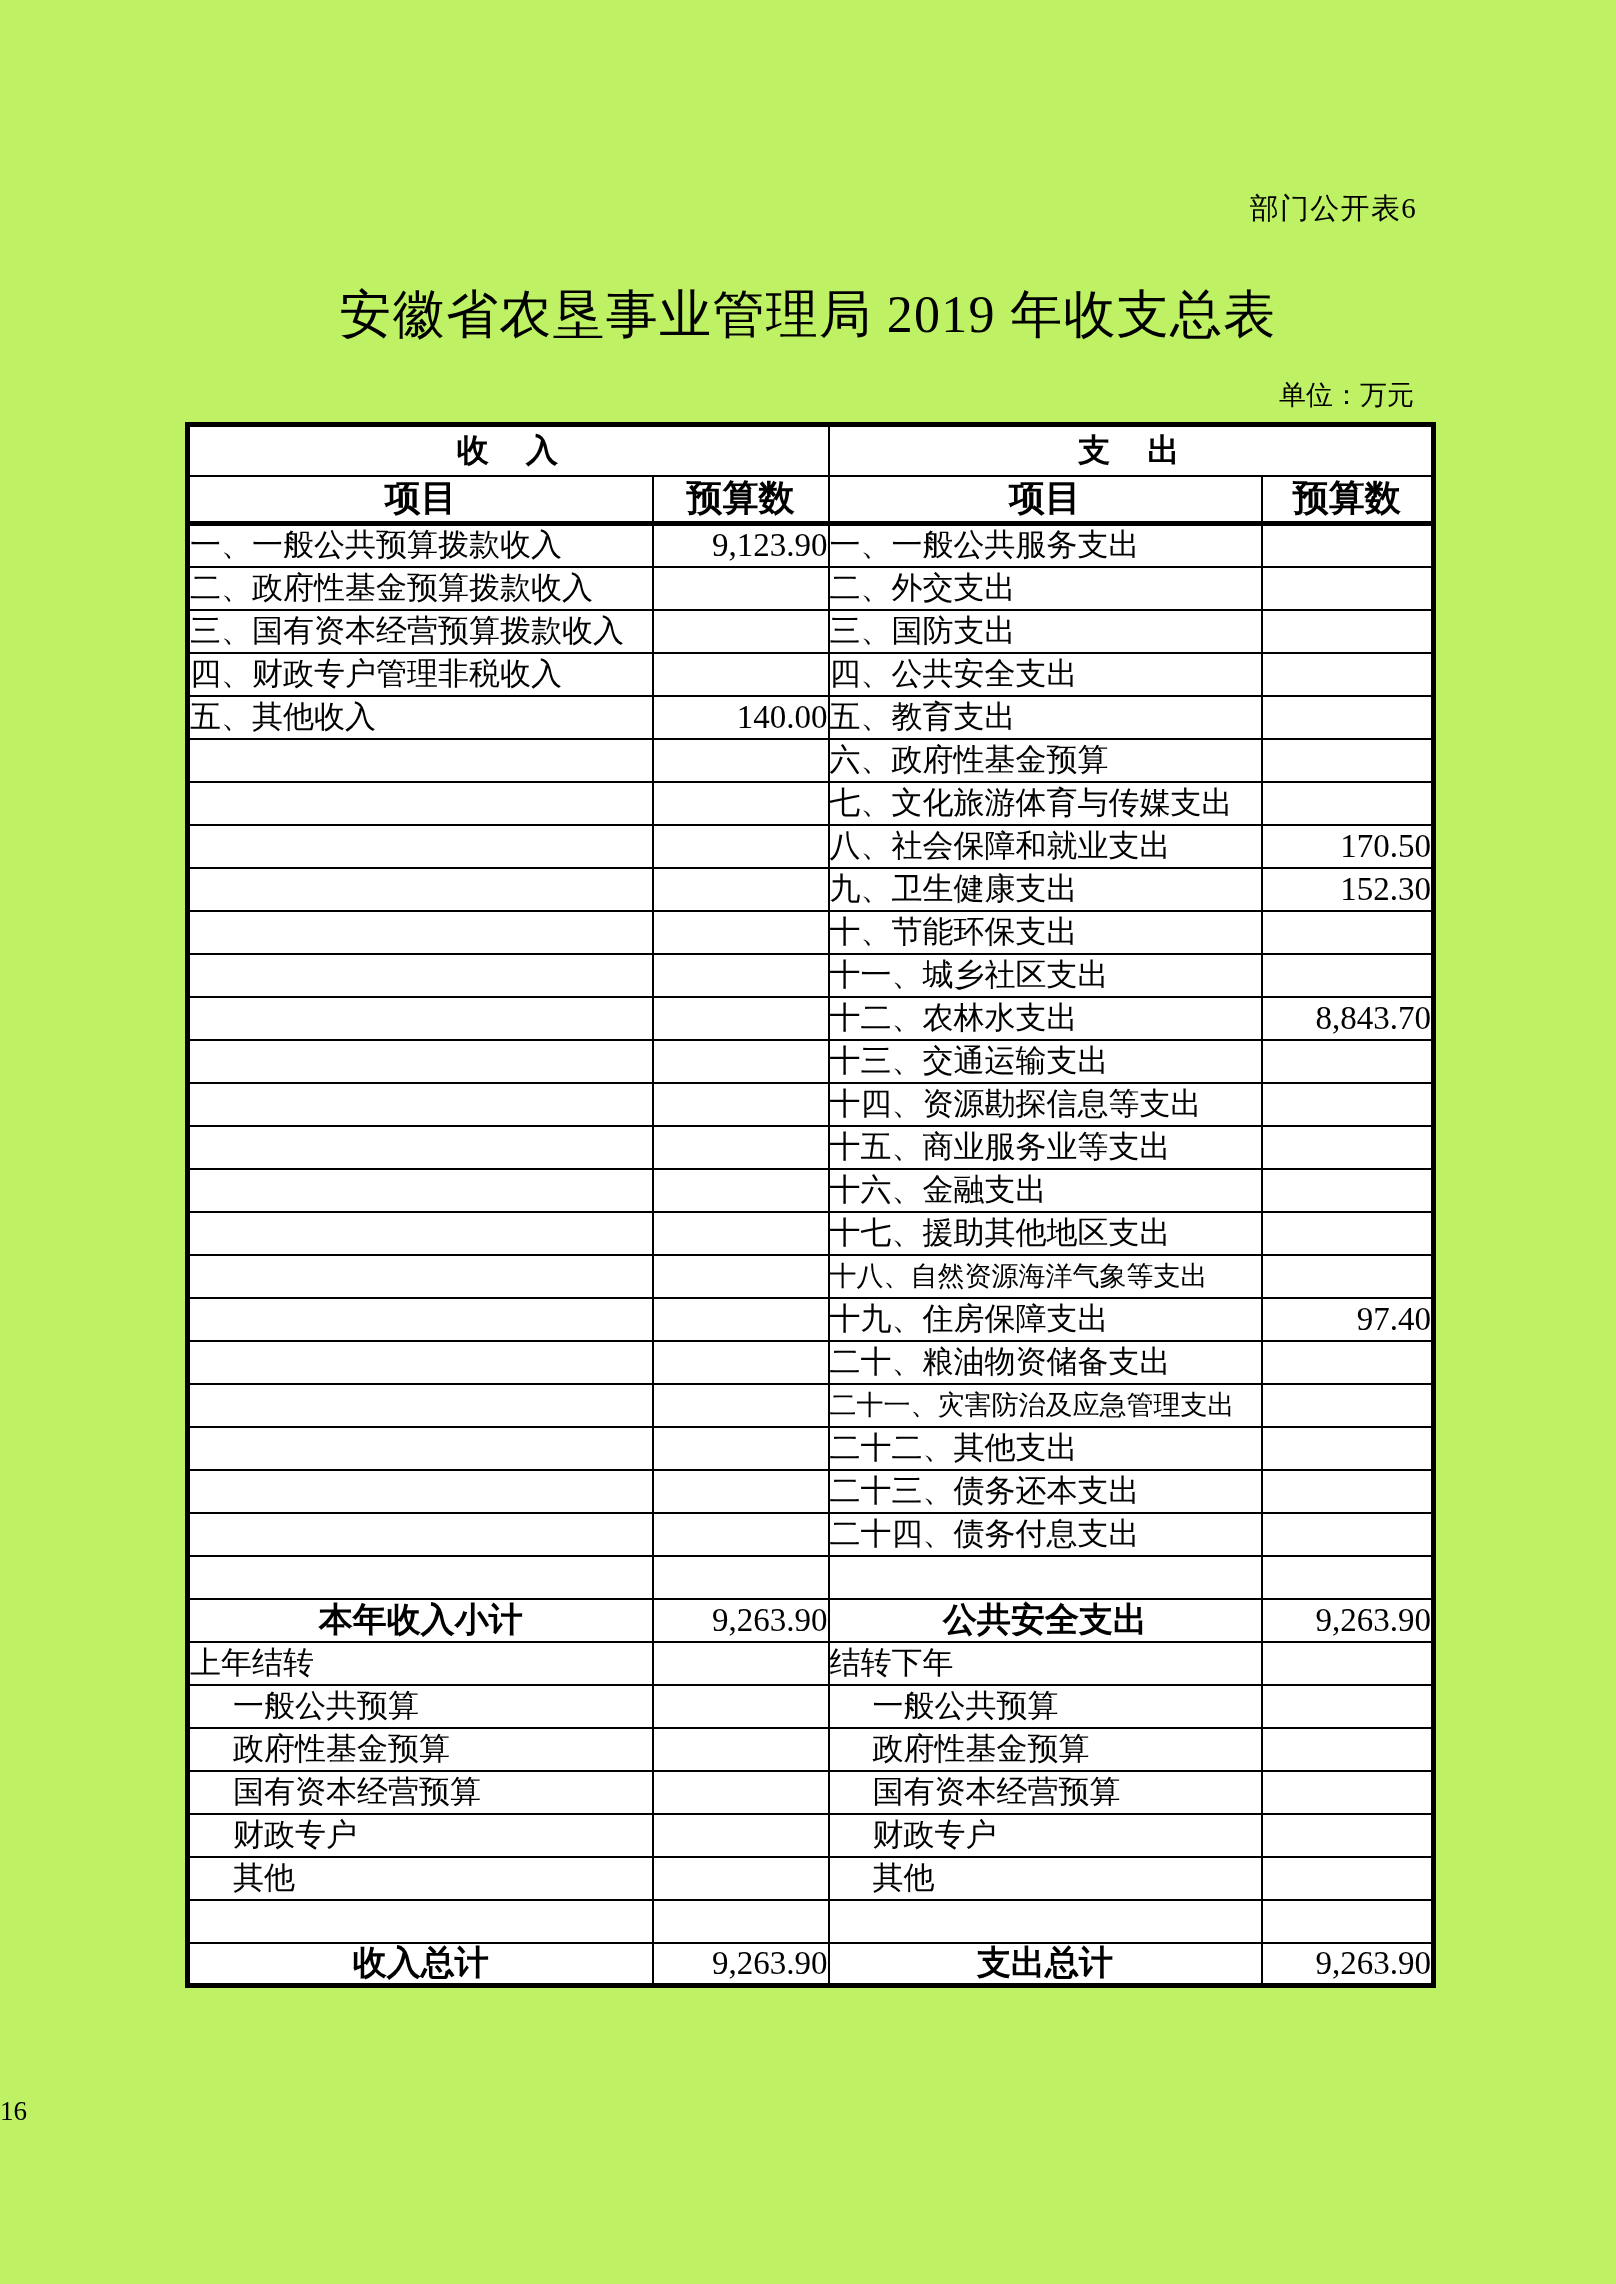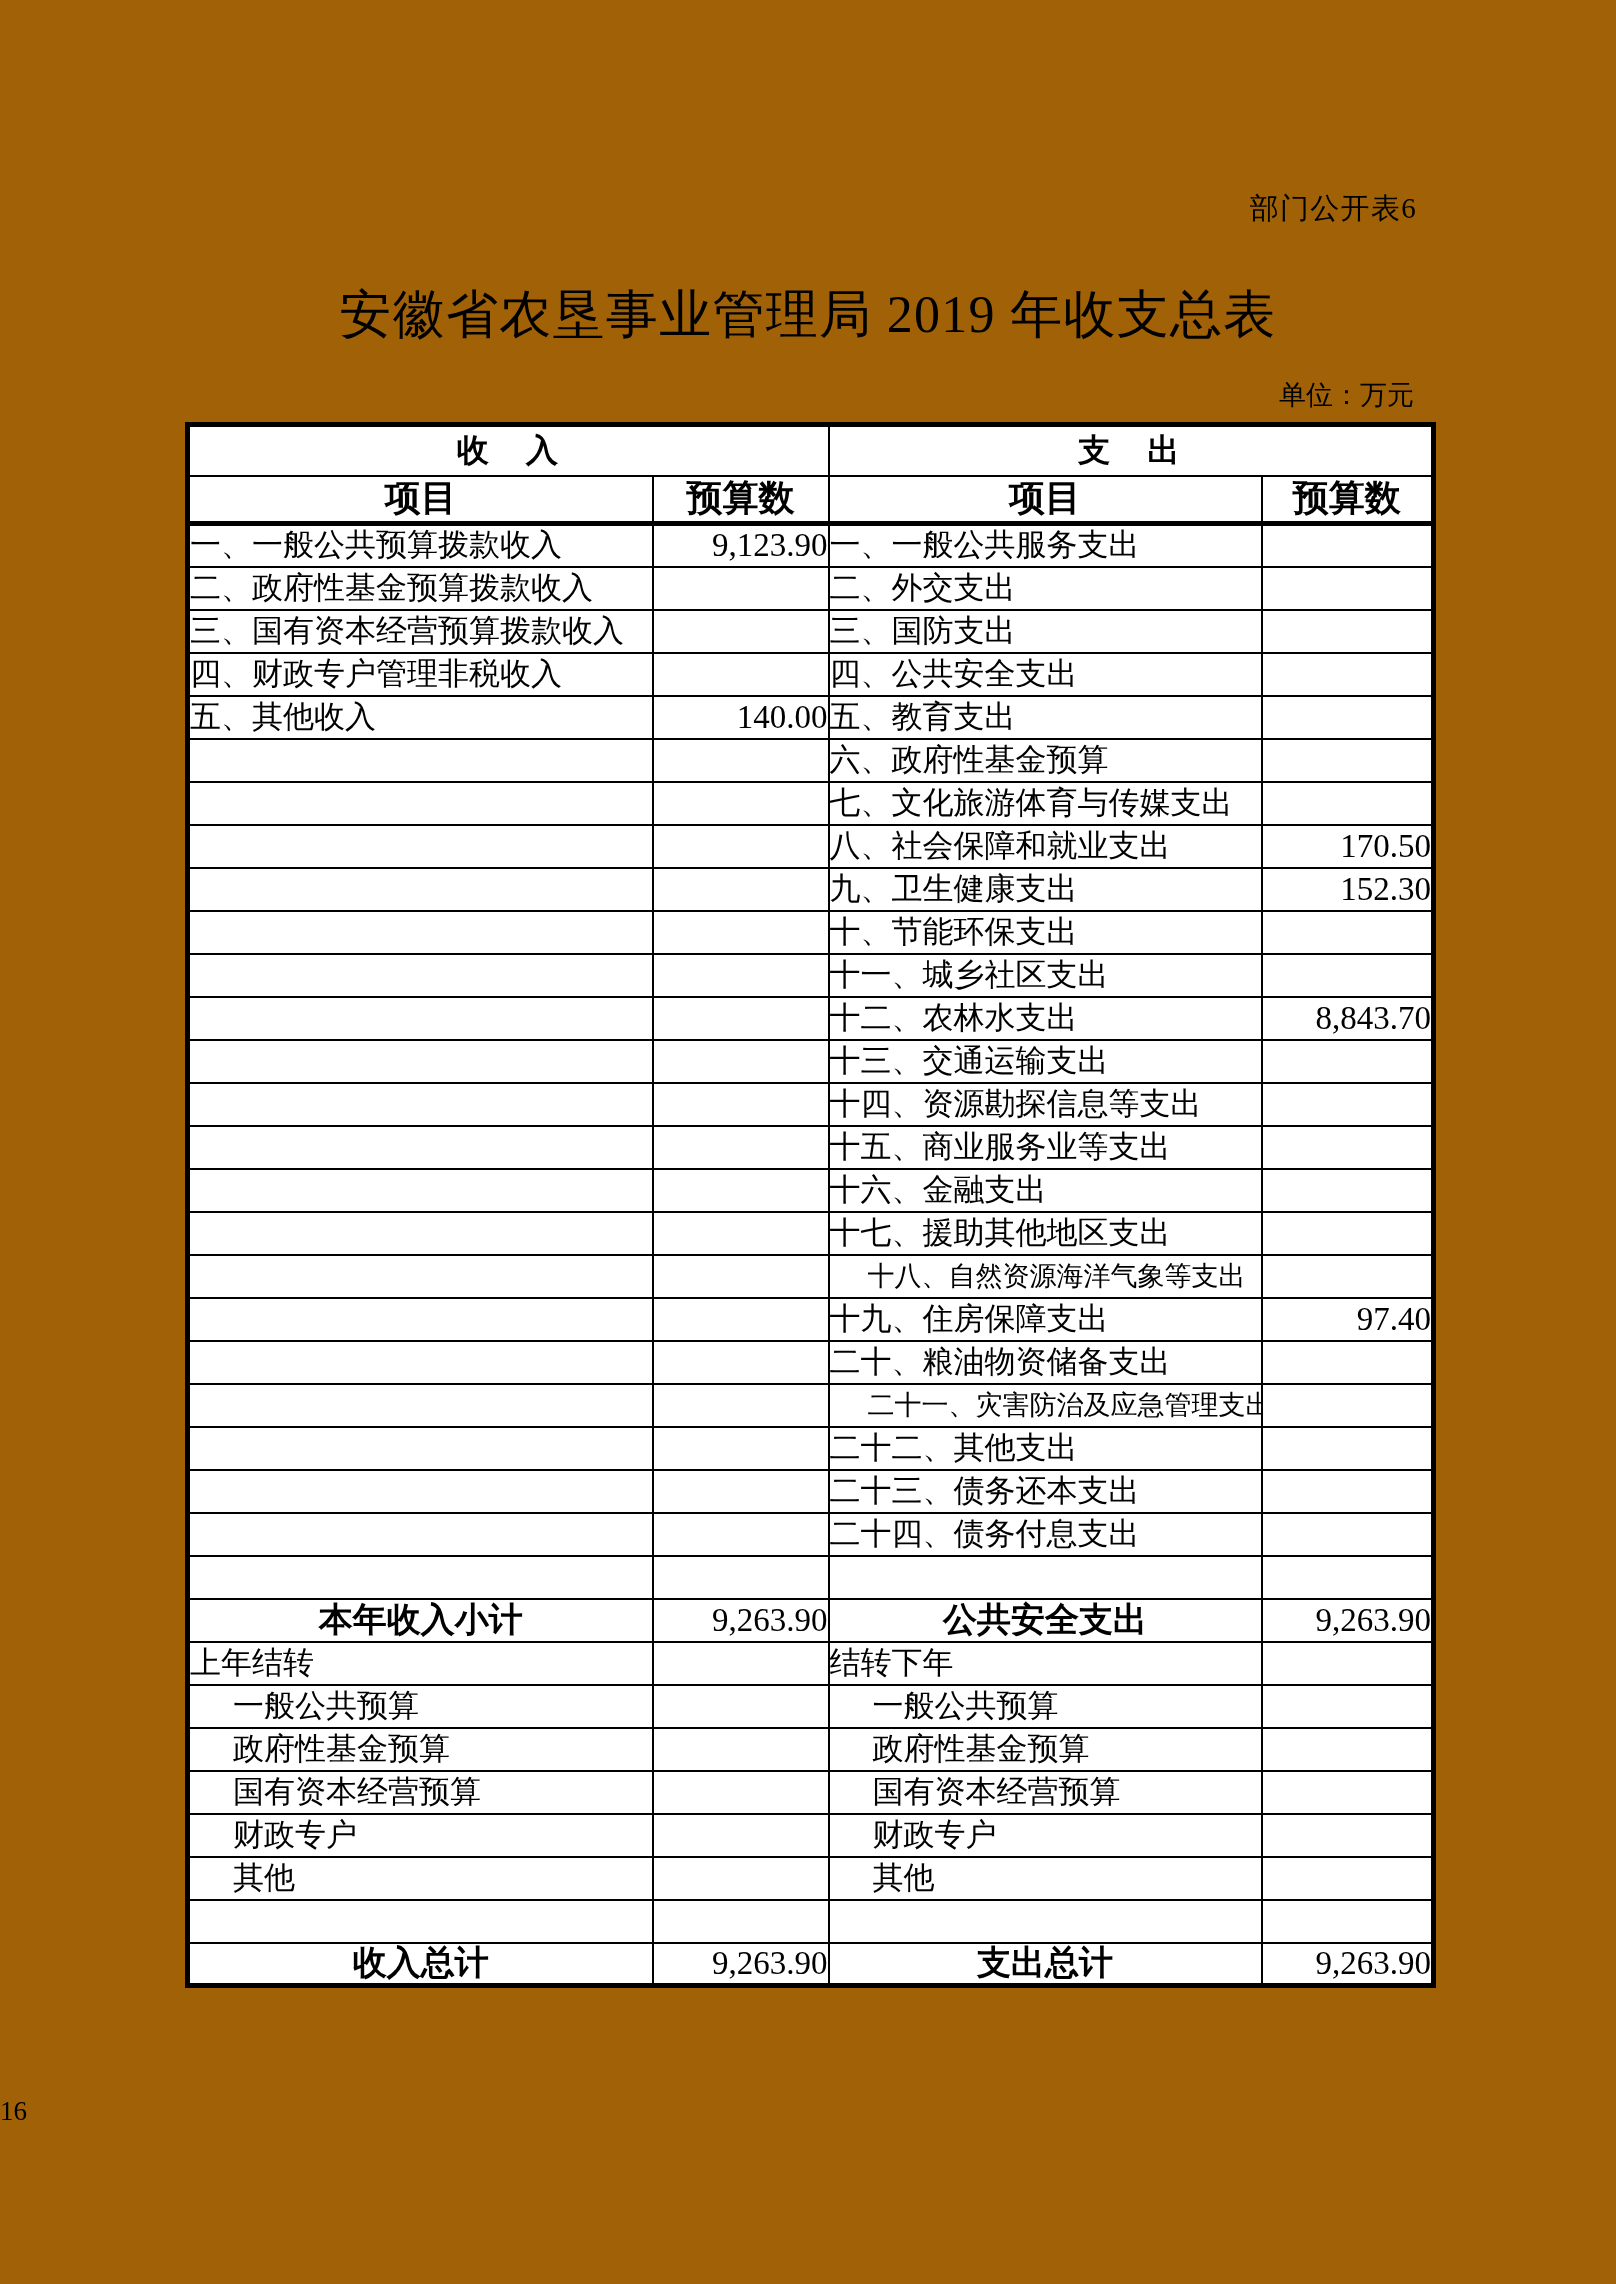--- a/index.html
+++ b/index.html
@@ -2,21 +2,21 @@
 <html style="font-size:10.4px"><head>
 <meta charset="utf-8">
 <style>
   * { box-sizing: border-box; }
   html, body { margin: 0; padding: 0; background: #777; }
   .page {
     position: relative;
     width: 1616px;
     height: 2284px;
     margin: 0 auto;
-    background: #a16207;
+    background: #bef264;
     color: #000;
     font-family: "Liberation Serif", serif;
     overflow: hidden;
   }
   .doc-label {
     position: absolute;
     top: 189px;
     right: 199px;
     font-size: 29px;
     letter-spacing: 1.3px;
@@ -74,21 +74,21 @@
   tbody tr { height: 43px; }
   tbody td { font-size: 31px; vertical-align: middle; }
   td.item { text-align: left; padding-left: 10.4px; white-space: nowrap; }
   td.item.sub { padding-left: 43px; }
   td.item.total {
     text-align: center;
     padding-left: 0;
     font-weight: bold;
     font-size: 34px;
   }
-  td.item.long { font-size: 27px; padding-left: 38px; }
+  td.item.long { font-size: 27px; }
   td.num {
     text-align: right;
     padding-right: 14.3px;
     font-size: 33px;
     white-space: nowrap;
   }
   .page-number {
     position: absolute;
     top: 2096px;
     left: 0;

